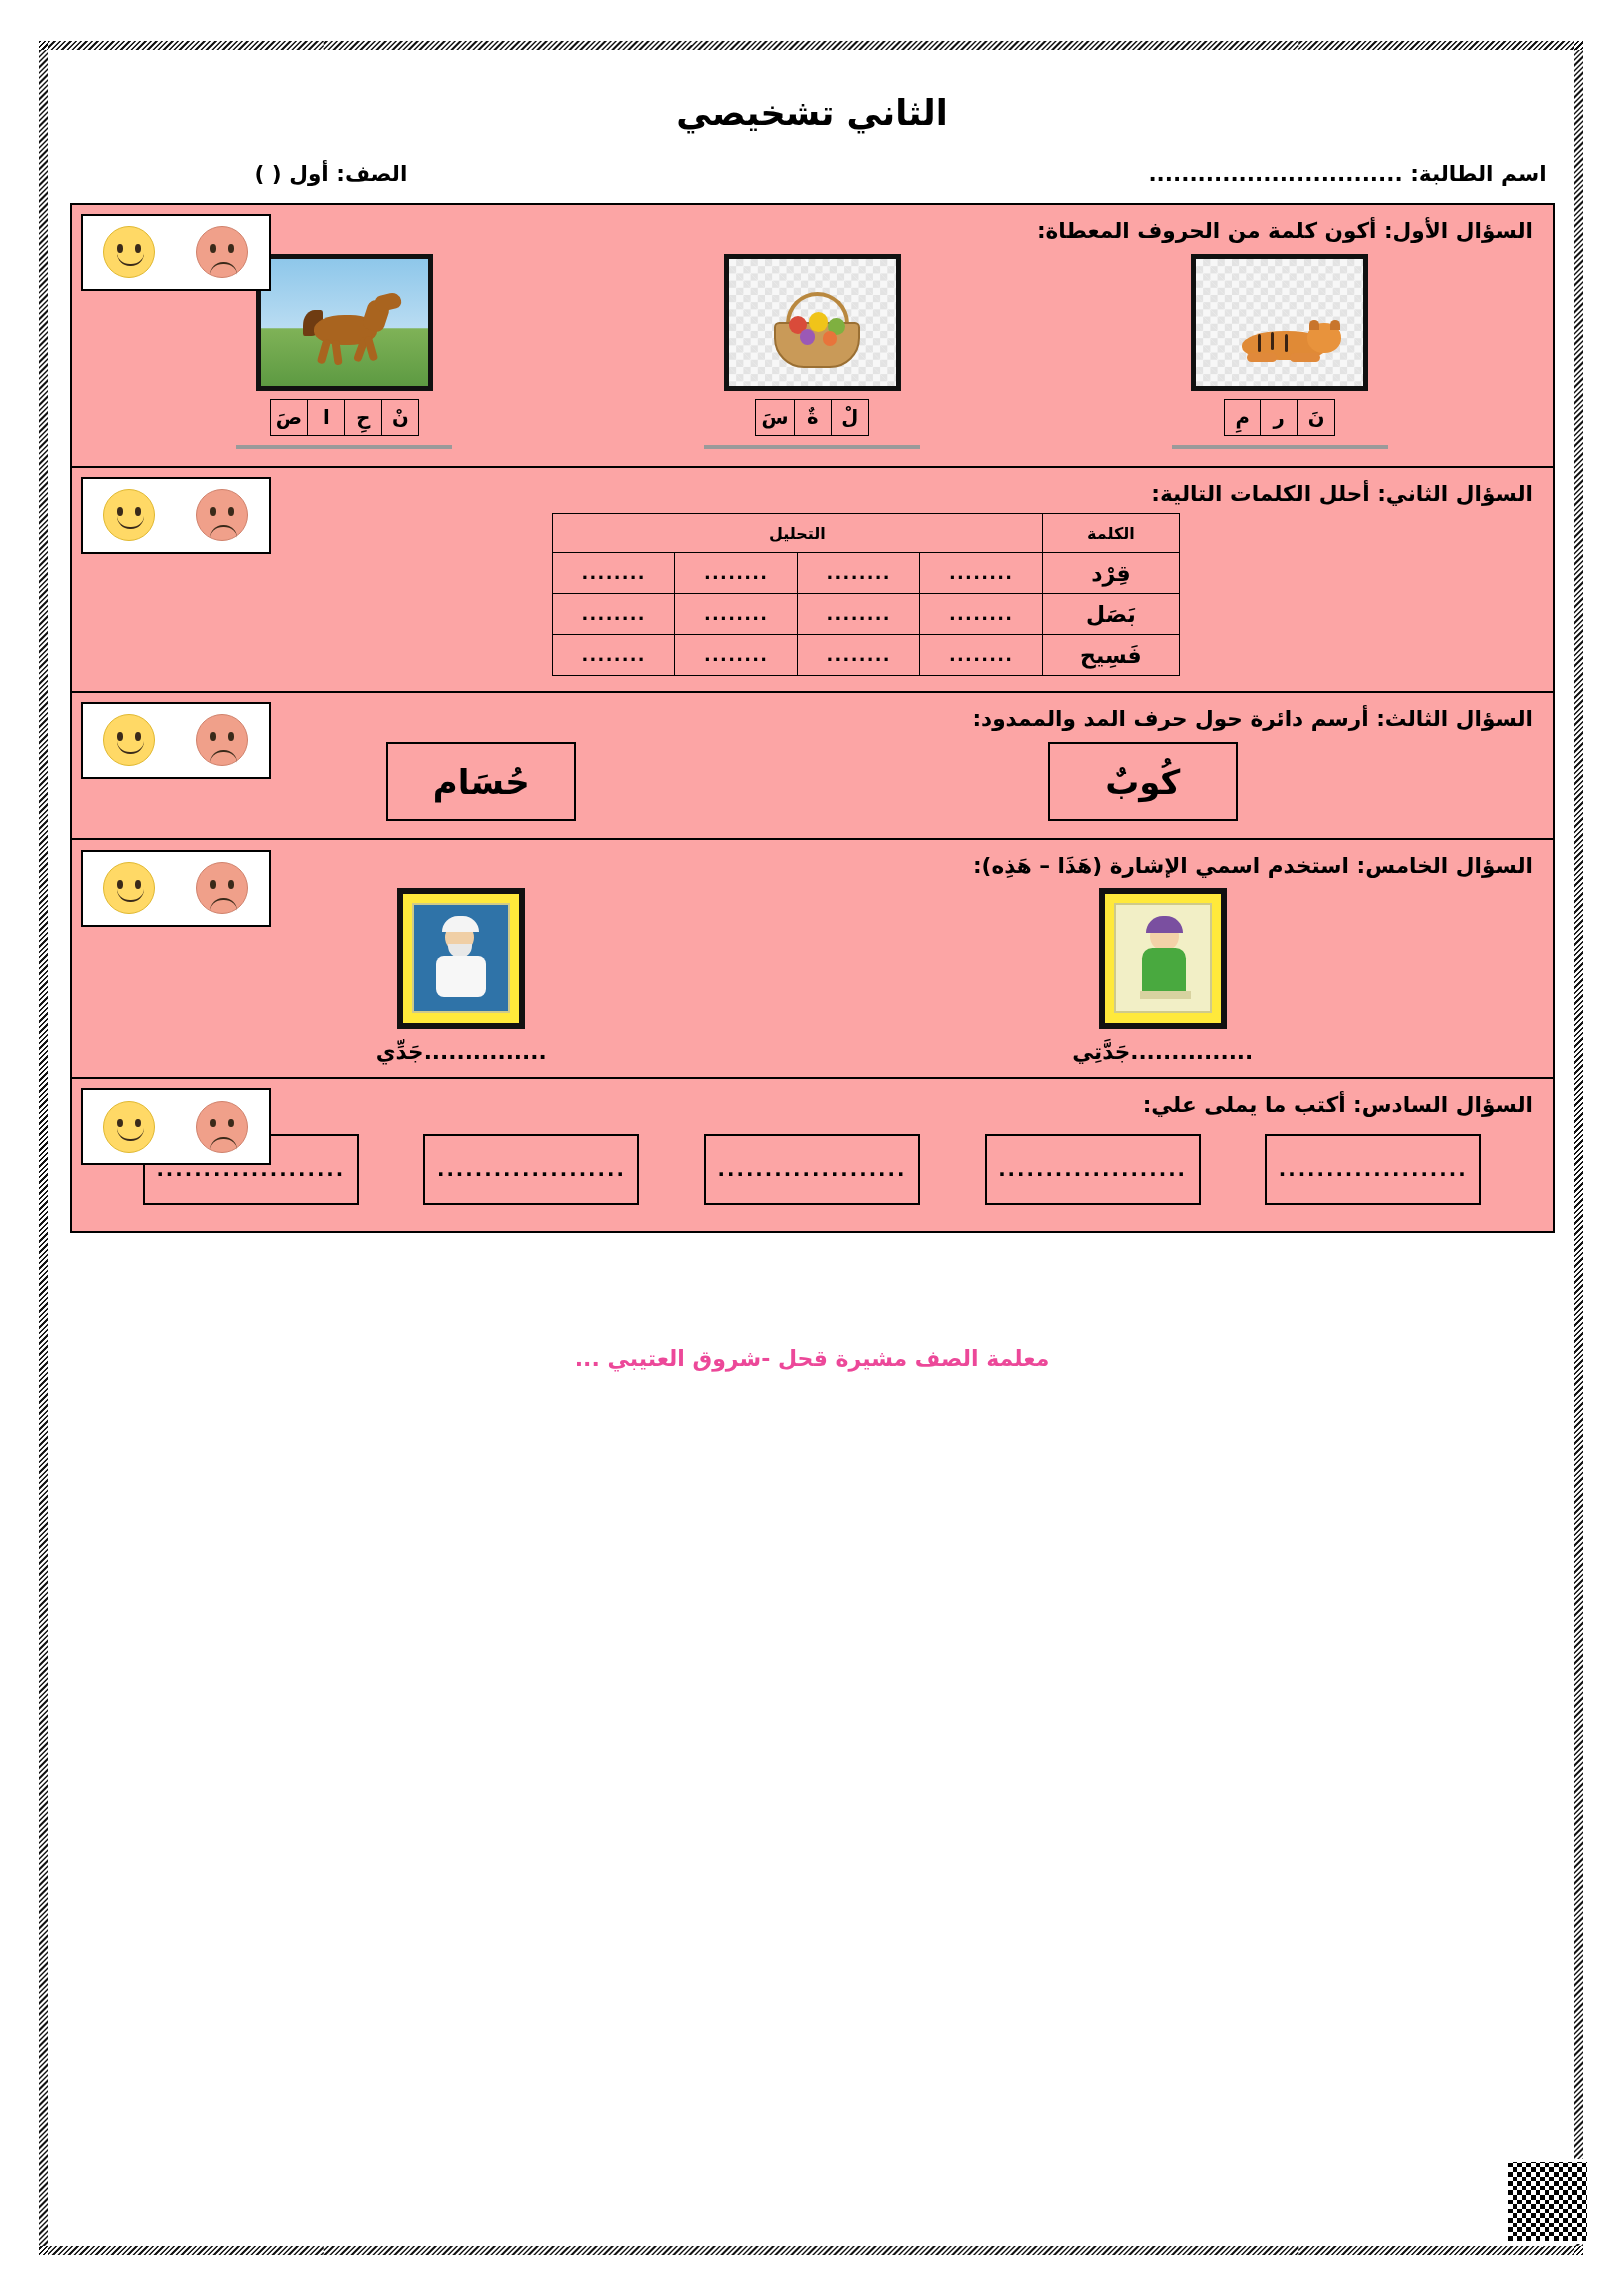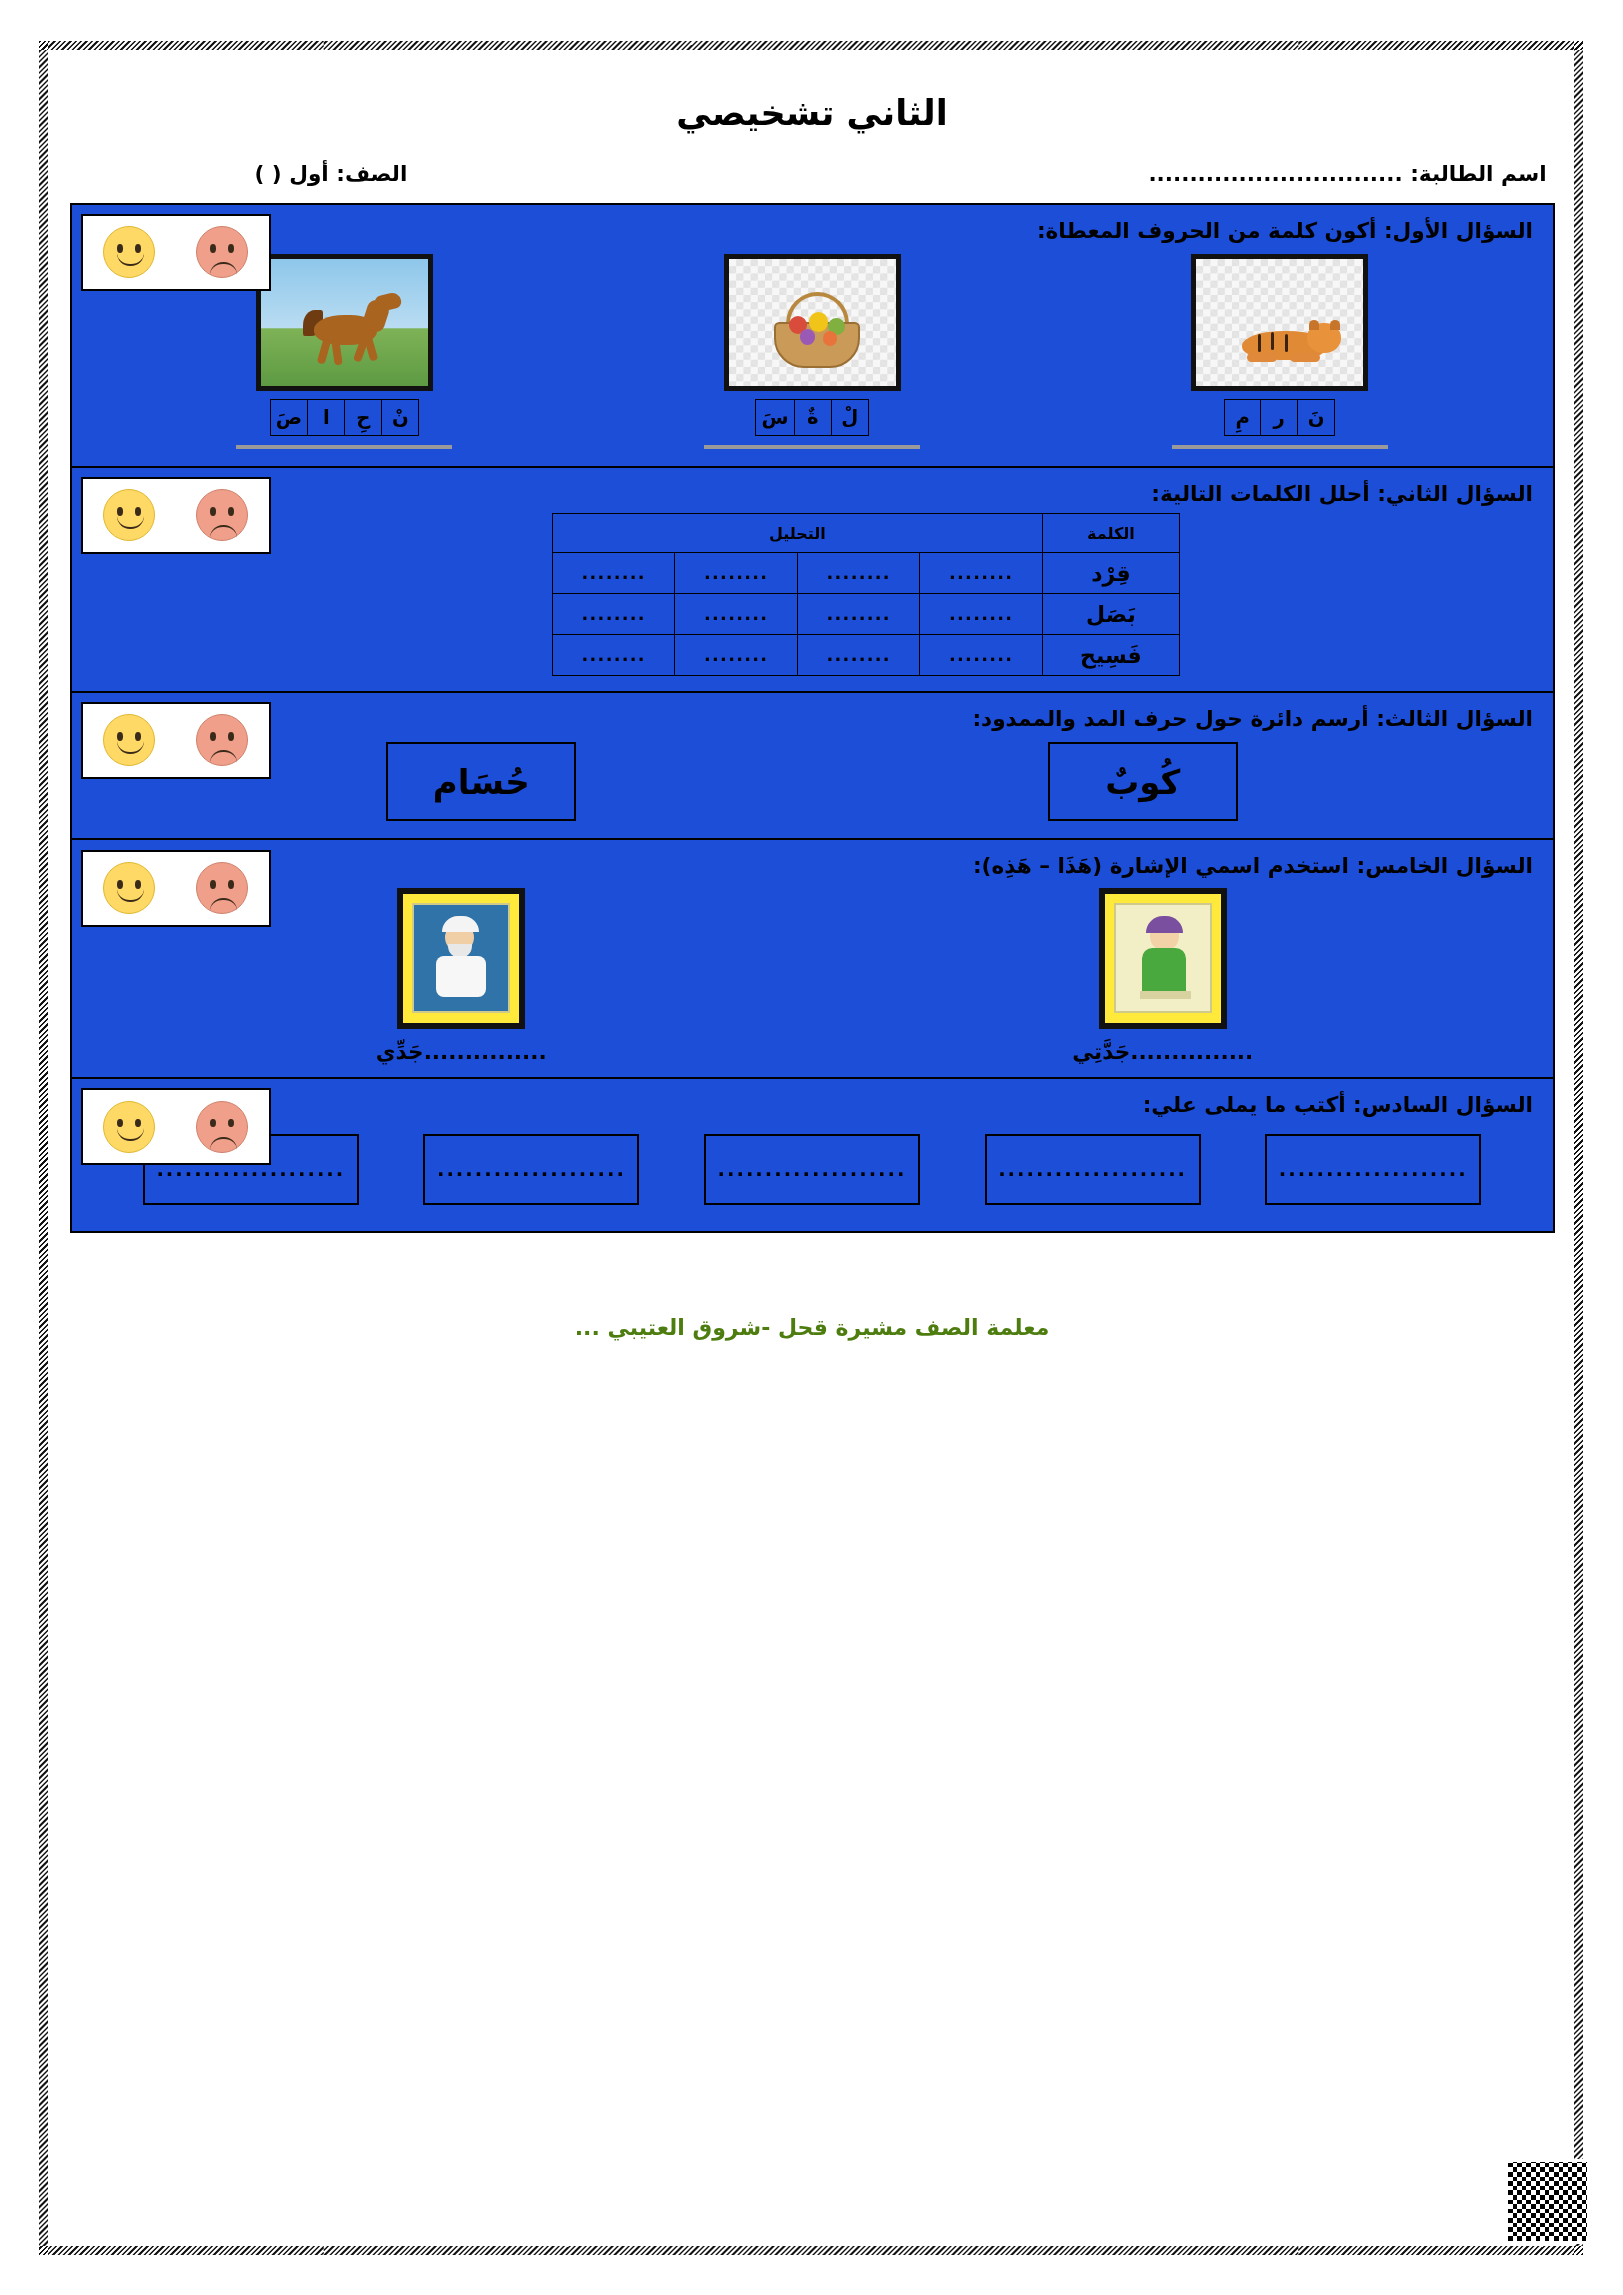--- a/index.html
+++ b/index.html
@@ -62,21 +62,21 @@
     color: #000;
   }
   .identity .student { margin-left: 0; text-align: right; }
   .identity .grade { margin-right: 0; padding-left: 177px; }
 
   
   .qblock {
     position: relative;
     border: 2px solid #000;
     margin: 0 6.5px;
-    background: #1d4ed8;
+    background: #fca5a5;
   }
   .qblock + .qblock { border-top: none; }
 
   
   .rating {
     position: absolute;
     left: 9.2px;
     top: 9.2px;
     width: 190px;
     height: 77px;
@@ -263,22 +263,22 @@
   .dictbox {
     border: 2px solid #000;
     width: 216px; height: 71px;
     display: flex; align-items: center; justify-content: center;
     font-size: 19.6px; font-weight: bold; color: #000; letter-spacing: 2px;
   }
 
   
   .footer {
     text-align: center;
-    font-size: 22px; font-weight: bold; color: #4d7c0f;
-    margin-top: 82px;
+    font-size: 22px; font-weight: bold; color: #ec4899;
+    margin-top: 113px;
   }
   .qr-box {
     position: absolute;
     left: 1505px; top: 2159px;
     width: 85px; height: 85px;
     background:
       repeating-linear-gradient(90deg, #000 0 4.6px, #fff 4.6px 9.2px),
       repeating-linear-gradient(0deg, #000 0 4.6px, #fff 4.6px 9.2px);
     background-blend-mode: difference;
     border: 3.9px solid #fff;

